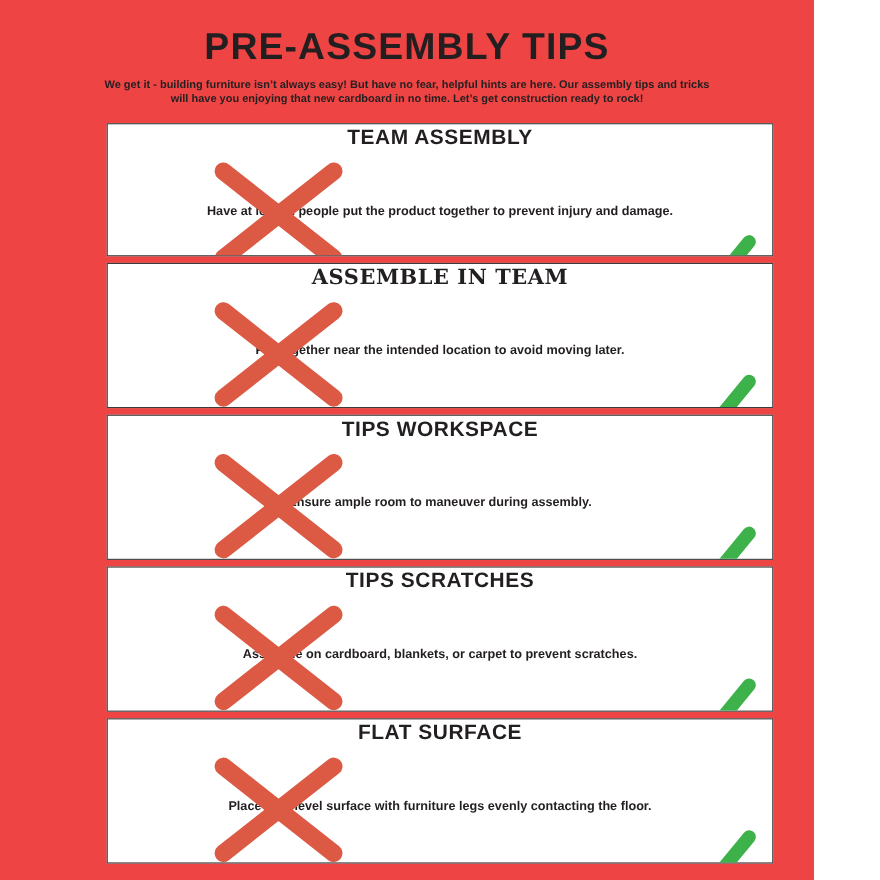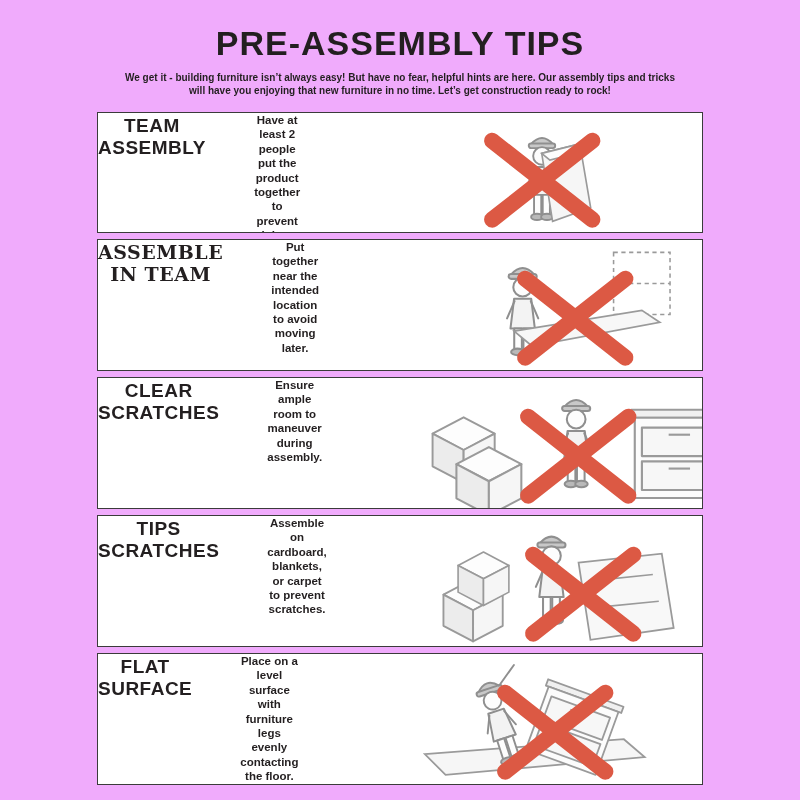--- a/index.html
+++ b/index.html
@@ -1,32 +1,32 @@
 <!DOCTYPE html>
 <html><head>
 <meta charset="utf-8">
 <style>
   * { margin:0; padding:0; box-sizing:border-box; }
   html,body { background:#fff; }
   .page {
-    position:relative; width:800px; height:800px; background:#f0abfc;
+    position:relative; width:740px; height:800px; background:#ef4444;
     font-family:"Liberation Sans", sans-serif; color:#231f20; overflow:hidden;
   }
   
   .header { padding-top:26px; text-align:center; }
   .main-title {
     font-size:34px; font-weight:bold; letter-spacing:1px; color:#231f20;
     line-height:1.05;
   }
   .subtitle { margin-top:9px; font-size:10px; font-weight:bold; line-height:1.3; color:#231f20; }
   
   .panels { position:absolute; left:97px; top:112px; width:606px; }
   .tip-panel {
     width:606px; border:1.5px solid #3b3b3b; background:#fff; margin-bottom:6px;
-    display:flex; flex-direction:row; overflow:hidden;gap:48px;
+    display:flex; flex-direction:column; overflow:hidden;gap:48px;
   }
   .tip-panel.first { height:121px; }
   .tip-panel.tall { height:132px; }
   .tip-title {
     text-align:center; font-size:19px; font-weight:bold; letter-spacing:0.5px;
     line-height:1.15; padding-top:2px;
   }
   .tip-title.serif { font-family:"DejaVu Serif", serif; letter-spacing:0.5px; }
   .tip-desc { text-align:center; font-size:11.5px; font-weight:bold; line-height:1.25; }
   .panel-body { flex:1; display:flex; min-height:0; }
@@ -99,21 +99,21 @@
     </g>
   </defs>
 </svg>
 
 <div class="page">
 
   <div class="header">
     <div class="main-title">PRE-ASSEMBLY TIPS</div>
     <div class="subtitle">
       <div>We get it - building furniture isn’t always easy! But have no fear, helpful hints are here. Our assembly tips and tricks</div>
-      <div>will have you enjoying that new furniture in no time. Let’s get construction ready to rock!</div>
+      <div>will have you enjoying that new cardboard in no time. Let’s get construction ready to rock!</div>
     </div>
   </div>
 
   <div class="panels">
 
     <div class="tip-panel first">
       <div class="tip-title">TEAM ASSEMBLY</div>
       <div class="tip-desc">Have at least 2 people put the product together to prevent injury and damage.</div>
       <div class="panel-body">
         <div class="wrong-cell">
@@ -173,21 +173,21 @@
           <div class="check-wrap">
             <svg class="stroke-check" viewBox="0 0 92 80">
               <path d="M9,47 L33,71 L84,9" stroke-width="14" fill="none" stroke-linecap="round" stroke-linejoin="round"></path>
             </svg>
           </div>
         </div>
       </div>
     </div>
 
     <div class="tip-panel tall">
-      <div class="tip-title">CLEAR SCRATCHES</div>
+      <div class="tip-title">TIPS WORKSPACE</div>
       <div class="tip-desc">Ensure ample room to maneuver during assembly.</div>
       <div class="panel-body">
         <div class="wrong-cell">
           <svg class="scene" viewBox="0 0 230 84">
             <use href="#iso-box" transform="translate(4,22) scale(1.1)"></use>
             <use href="#iso-box" transform="translate(20,42) scale(1.15)"></use>
             <use href="#p-stand" transform="translate(86,6) scale(1.05)"></use>
             <use href="#dresser" transform="translate(140,18) scale(1.2)"></use>
           </svg>
           <svg class="x-overlay stroke-x" viewBox="0 0 120 96">

